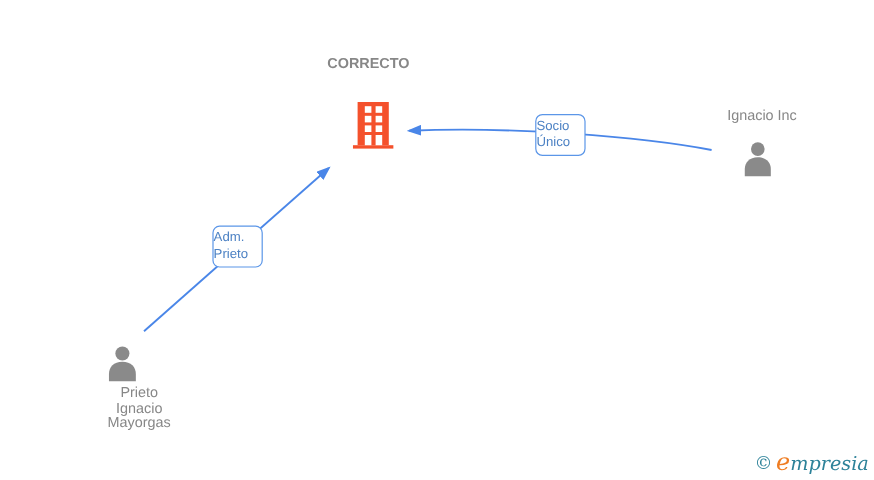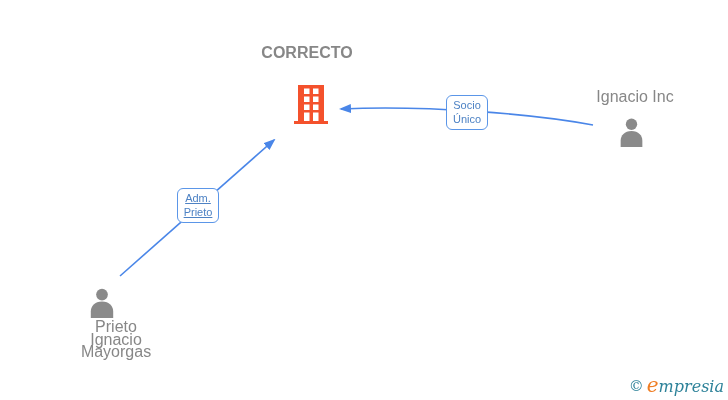--- a/index.html
+++ b/index.html
@@ -20,33 +20,33 @@
   .edge-label {
     position: absolute;
     z-index: 2;
     box-sizing: border-box;
     background: #ffffff;
     border: 1.5px solid #5b96e8;
     border-radius: 6px;
     color: #4d82c4;
     font-size: 11px;
     line-height: 14px;
-    text-align: center;
+    text-align: left;
     padding-top: 2px;
     width: 42px;
     height: 35px;
   }
   #edge-label-socio { left: 446px; top: 95px; }
-  #edge-label-adm   { left: 177px; top: 188px; text-decoration: underline; }
+  #edge-label-adm   { left: 177px; top: 188px; }
 
   .node-label {
     position: absolute;
     z-index: 2;
     color: #878787;
-    font-size: 16px;
+    font-size: 12px;
     text-align: center;
   }
   #company-label {
     left: 227px; top: 46px; width: 160px;
     font-weight: bold;
     line-height: 14px;
   }
   #company-label div { white-space: pre; }
   #shareholder-label {
     left: 575px; top: 90px; width: 120px;

